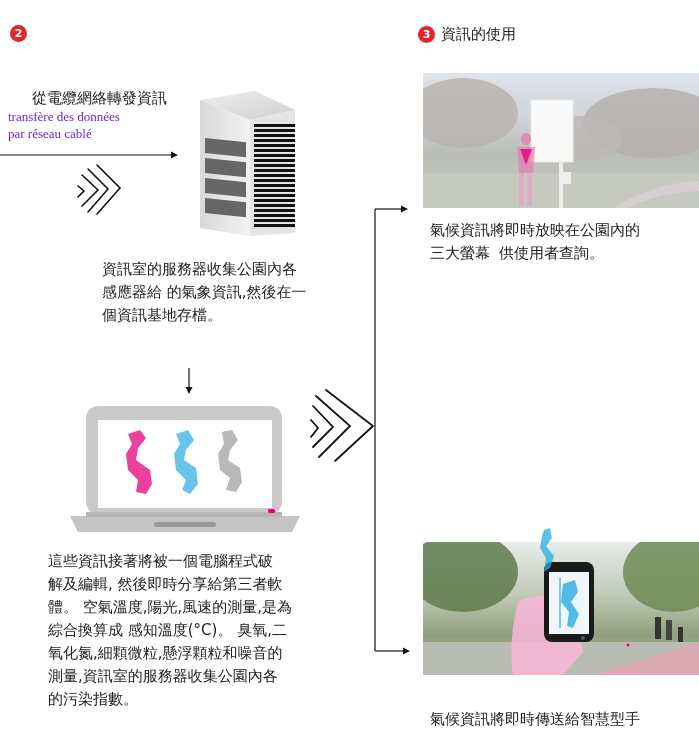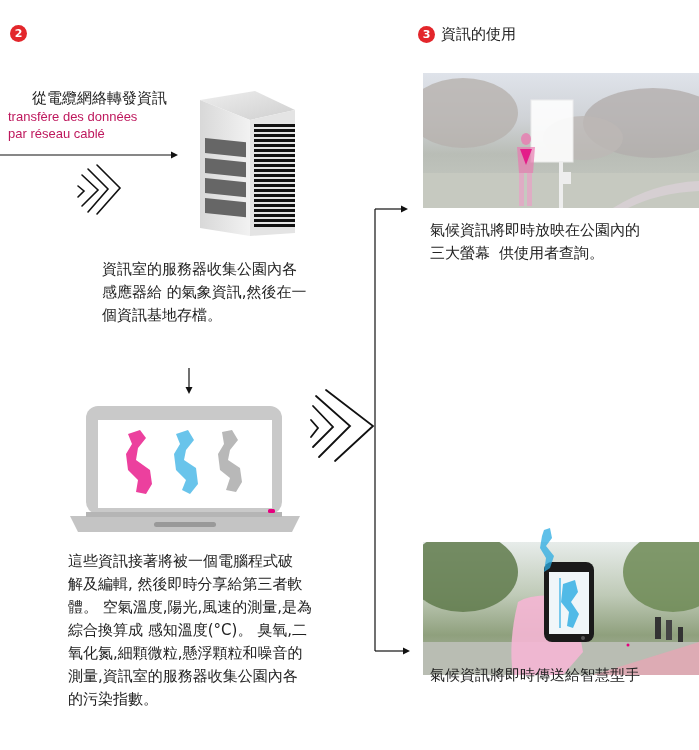--- a/index.html
+++ b/index.html
@@ -3,21 +3,21 @@
 <meta charset="utf-8">
 <style>
   html, body { margin: 0; padding: 0; background: #ffffff; }
   body { width: 699px; height: 750px; position: relative; overflow: hidden;
          font-family: "DejaVu Sans", "Liberation Sans", sans-serif; color: #222; }
   .abs { position: absolute; }
   .step-title { font-size: 15px; display: flex; align-items: center; gap: 6px; color: #222; }
   .step-num { width: 17px; height: 17px; border-radius: 50%; background: #e3262b; color: #fff;
               font-size: 11px; font-weight: bold; display: flex; align-items: center; justify-content: center; }
   .cn-text { font-size: 15px; line-height: 23px; color: #222; }
-  .fr-text { font-size: 13px; line-height: 17px; color: #be185d; font-family: Liberation Sans, sans-serif; }
+  .fr-text { font-size: 13px; line-height: 17px; color: #6d28d9; font-family: Liberation Serif, serif; }
   .photo { position: absolute; overflow: hidden; }
 </style>
 </head>
 <body>
 
 <div class="abs step-title" style="left:10px; top:25px;">
   <span class="step-num">2</span>
 </div>
 
 <div class="abs step-title" style="left:418px; top:25px;">
@@ -115,21 +115,21 @@
   <path d="M0,112 L230,112 L222,128 L8,128 Z" fill="#c4c4c4"></path>
   <rect x="16" y="108" width="196" height="5" fill="#b5b5b5"></rect>
   <rect x="84" y="118" width="62" height="5" rx="2.5" fill="#999"></rect>
   <rect x="198" y="105" width="7" height="4" rx="1.5" fill="#e6007e"></rect>
 
   <path d="M58,30 L70,26 L76,34 L68,44 L66,56 L80,66 L82,80 L76,90 L66,88 L68,76 L58,66 L56,50 L62,40 Z" fill="#e6007e" opacity="0.75"></path>
   <path d="M106,30 L118,26 L124,36 L116,46 L114,56 L126,64 L128,80 L120,90 L112,86 L116,76 L106,66 L104,50 L110,40 Z" fill="#29abe2" opacity="0.7"></path>
   <path d="M152,28 L162,26 L168,36 L160,46 L158,56 L170,64 L172,78 L166,88 L156,86 L160,74 L150,66 L148,50 L154,40 Z" fill="#888" opacity="0.6"></path>
 </svg>
 
-<div class="abs cn-text" style="left:48px; top:550px;margin-left:20px;">
+<div class="abs cn-text" style="left:48px; top:550px;">
   <div>這些資訊接著將被一個電腦程式破</div>
   <div>解及編輯, 然後即時分享給第三者軟</div>
   <div>體。 空氣溫度,陽光,風速的測量,是為</div>
   <div>綜合換算成 感知溫度(°C)。 臭氧,二</div>
   <div>氧化氮,細顆微粒,懸浮顆粒和噪音的</div>
   <div>測量,資訊室的服務器收集公園內各</div>
   <div>的污染指數。</div>
 </div>
 
 <div class="photo" style="left:423px; top:73px; width:276px; height:135px; background: linear-gradient(180deg, #dfe3ea 0%, #cfd2d6 35%, #b9bdb6 60%, #c8ccc4 100%);">
@@ -171,15 +171,15 @@
     <rect x="232" y="75" width="6" height="22" fill="#333"></rect>
     <rect x="243" y="78" width="6" height="20" fill="#444"></rect>
     <rect x="255" y="85" width="5" height="15" fill="#333"></rect>
   </svg>
 </div>
 
 <svg class="abs" style="left:536px; top:528px;" width="30" height="46">
   <path d="M8,2 L14,0 L16,10 L10,18 L18,28 L14,40 L8,44 L10,30 L4,20 L6,8 Z" fill="#29abe2" opacity="0.75"></path>
 </svg>
 
-<div class="abs cn-text" style="left:430px; top:664px;text-align:center;">
+<div class="abs cn-text" style="left:430px; top:708px;text-align:center;">
   <div>氣候資訊將即時傳送給智慧型手</div>
 </div>
 
 </body></html>

